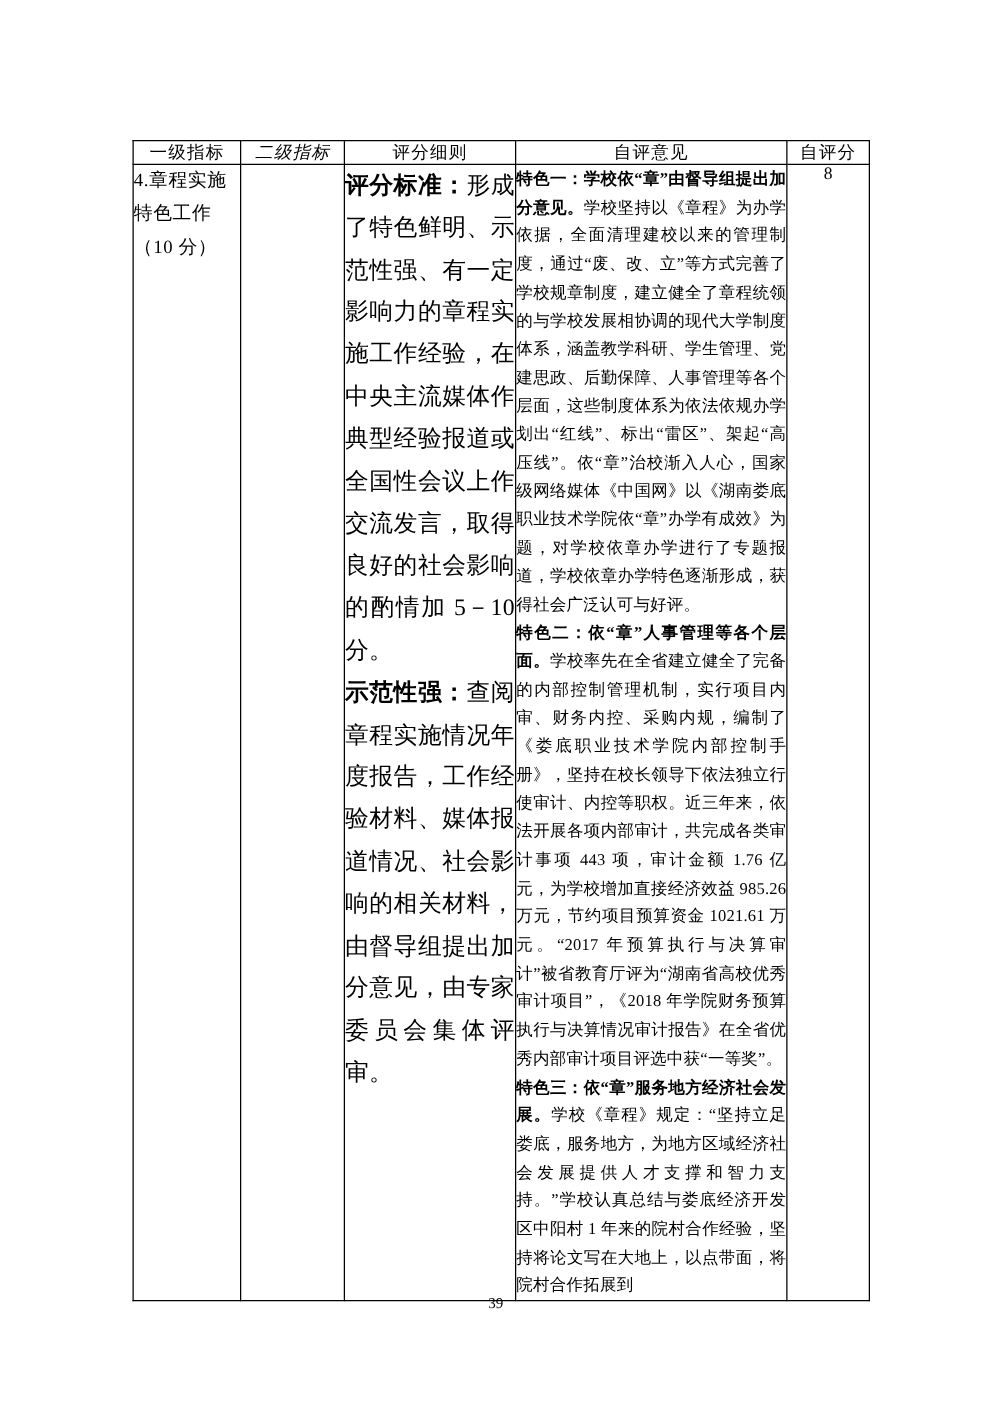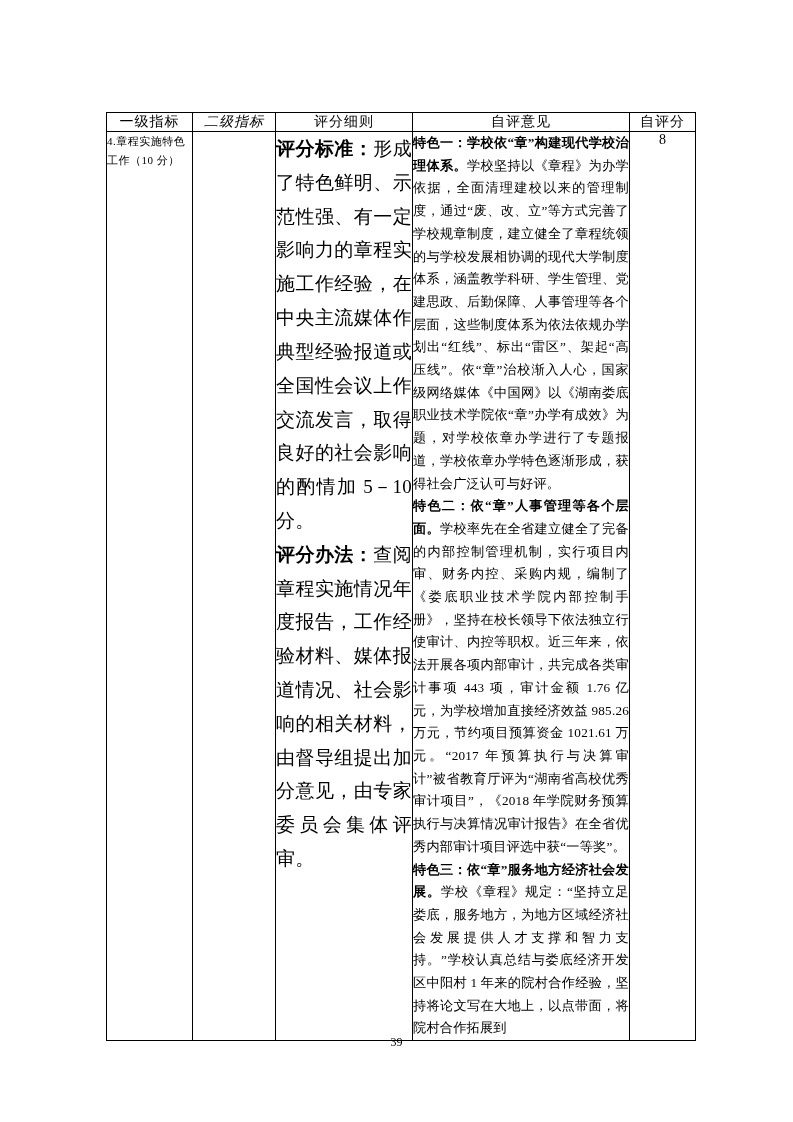--- a/index.html
+++ b/index.html
@@ -47,21 +47,21 @@
   }
   .col1 { width: 85px; }
   .col2 { width: 82px; font-style: italic; }
   .col3 { width: 136px; margin-top: 36px; }
   .col4 { width: 216px; margin-top: 12px; }
   .col5 { width: 65px; }
 
   .cell-pad { padding: 6px 7px 8px 7px; }
 
   .idx-cell {
-    font-size: 11px;
+    font-size: 15px;
     line-height: 1.75;
     text-align: left;
     vertical-align: middle;
     padding: 0 6px;
     letter-spacing: 0.5px;
   }
   .score-cell {
     font-size: 14px;
     text-align: center;
     vertical-align: middle;
@@ -110,26 +110,26 @@
         <th class="hdr-cell col5">自评分</th>
       </tr>
     </thead>
     <tbody>
       <tr>
         <td class="idx-cell col1">4.章程实施特色工作（10 分）</td>
         <td class="col2"></td>
         <td class="col3 cell-pad">
           <div class="rule-text">
             <p><b>评分标准：</b><span>形成了特色鲜明、示范性强、有一定影响力的章程实施工作经验，在中央主流媒体作典型经验报道或全国性会议上作交流发言，取得良好的社会影响的酌情加 5－10 分。</span></p>
-            <p><b>评分办法：</b><span>查阅章程实施情况年度报告，工作经验材料、媒体报道情况、社会影响的相关材料，由督导组提出加分意见，由专家委员会集体评审。</span></p>
+            <p><b>示范性强：</b><span>查阅章程实施情况年度报告，工作经验材料、媒体报道情况、社会影响的相关材料，由督导组提出加分意见，由专家委员会集体评审。</span></p>
           </div>
         </td>
         <td class="col4 cell-pad">
           <div class="opinion-text">
-            <p><b>特色一：学校依“章”构建现代学校治理体系。</b><span>学校坚持以《章程》为办学依据，全面清理建校以来的管理制度，通过“废、改、立”等方式完善了学校规章制度，建立健全了章程统领的与学校发展相协调的现代大学制度体系，涵盖教学科研、学生管理、党建思政、后勤保障、人事管理等各个层面，这些制度体系为依法依规办学划出“红线”、标出“雷区”、架起“高压线”。依“章”治校渐入人心，国家级网络媒体《中国网》以《湖南娄底职业技术学院依“章”办学有成效》为题，对学校依章办学进行了专题报道，学校依章办学特色逐渐形成，获得社会广泛认可与好评。</span></p>
+            <p><b>特色一：学校依“章”由督导组提出加分意见。</b><span>学校坚持以《章程》为办学依据，全面清理建校以来的管理制度，通过“废、改、立”等方式完善了学校规章制度，建立健全了章程统领的与学校发展相协调的现代大学制度体系，涵盖教学科研、学生管理、党建思政、后勤保障、人事管理等各个层面，这些制度体系为依法依规办学划出“红线”、标出“雷区”、架起“高压线”。依“章”治校渐入人心，国家级网络媒体《中国网》以《湖南娄底职业技术学院依“章”办学有成效》为题，对学校依章办学进行了专题报道，学校依章办学特色逐渐形成，获得社会广泛认可与好评。</span></p>
             <p><b>特色二：依“章”人事管理等各个层面。</b><span>学校率先在全省建立健全了完备的内部控制管理机制，实行项目内审、财务内控、采购内规，编制了《娄底职业技术学院内部控制手册》，坚持在校长领导下依法独立行使审计、内控等职权。近三年来，依法开展各项内部审计，共完成各类审计事项 443 项，审计金额 1.76 亿元，为学校增加直接经济效益 985.26 万元，节约项目预算资金 1021.61 万元。“2017 年预算执行与决算审计”被省教育厅评为“湖南省高校优秀审计项目”，《2018 年学院财务预算执行与决算情况审计报告》在全省优秀内部审计项目评选中获“一等奖”。</span></p>
             <p><b>特色三：依“章”服务地方经济社会发展。</b><span>学校《章程》规定：“坚持立足娄底，服务地方，为地方区域经济社会发展提供人才支撑和智力支持。”学校认真总结与娄底经济开发区中阳村 1 年来的院村合作经验，坚持将论文写在大地上，以点带面，将院村合作拓展到</span></p>
           </div>
         </td>
         <td class="score-cell col5">8</td>
       </tr>
     </tbody>
   </table>
 
   <div class="page-number">39</div>

